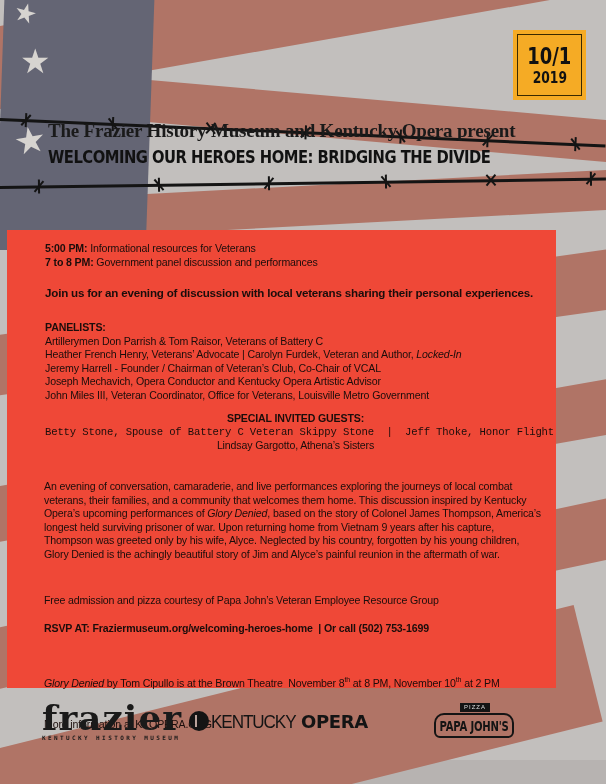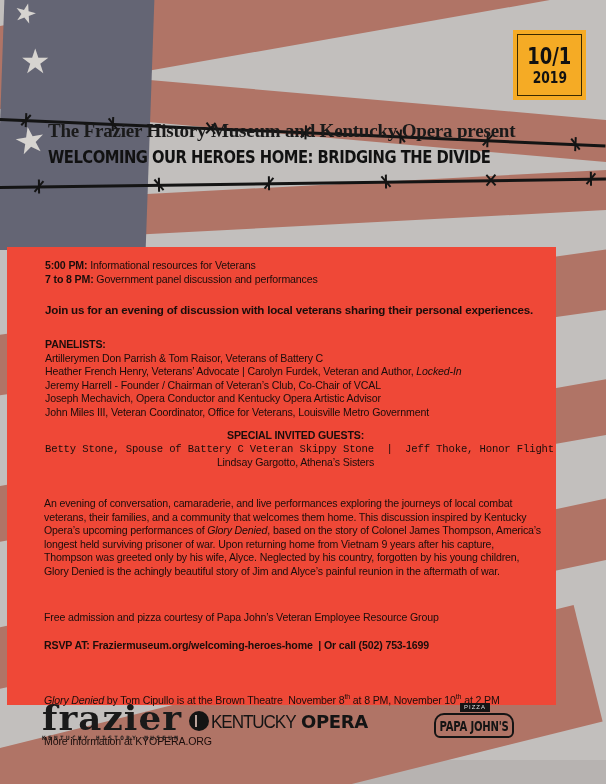--- a/index.html
+++ b/index.html
@@ -48,21 +48,21 @@
     font-family: "DejaVu Sans", sans-serif; font-weight: bold; font-size: 23px; color: #111;
     transform: scaleX(0.78); line-height: 1;
   }
   .date-year {
     font-family: "DejaVu Sans", sans-serif; font-weight: bold; font-size: 15px; color: #111;
     transform: scaleX(0.82); line-height: 1; margin-top: 3px;
   }
 
   
   .panel {
-    position: absolute; left: 7px; top: 247px; width: 549px; height: 458px;
+    position: absolute; left: 7px; top: 230px; width: 549px; height: 458px;
     background: #ef4837; color: #1b0d0b;
     font-size: 10.6px; line-height: 13.6px;
     letter-spacing: -0.15px;
   }
   .panel .blk { position: absolute; left: 38px; right: 10px; }
   .b { font-weight: bold; }
   .i { font-style: italic; }
   .join { font-weight: bold; font-size: 11.6px; letter-spacing: -0.2px; }
   sup { font-size: 7px; line-height: 0; }
 

